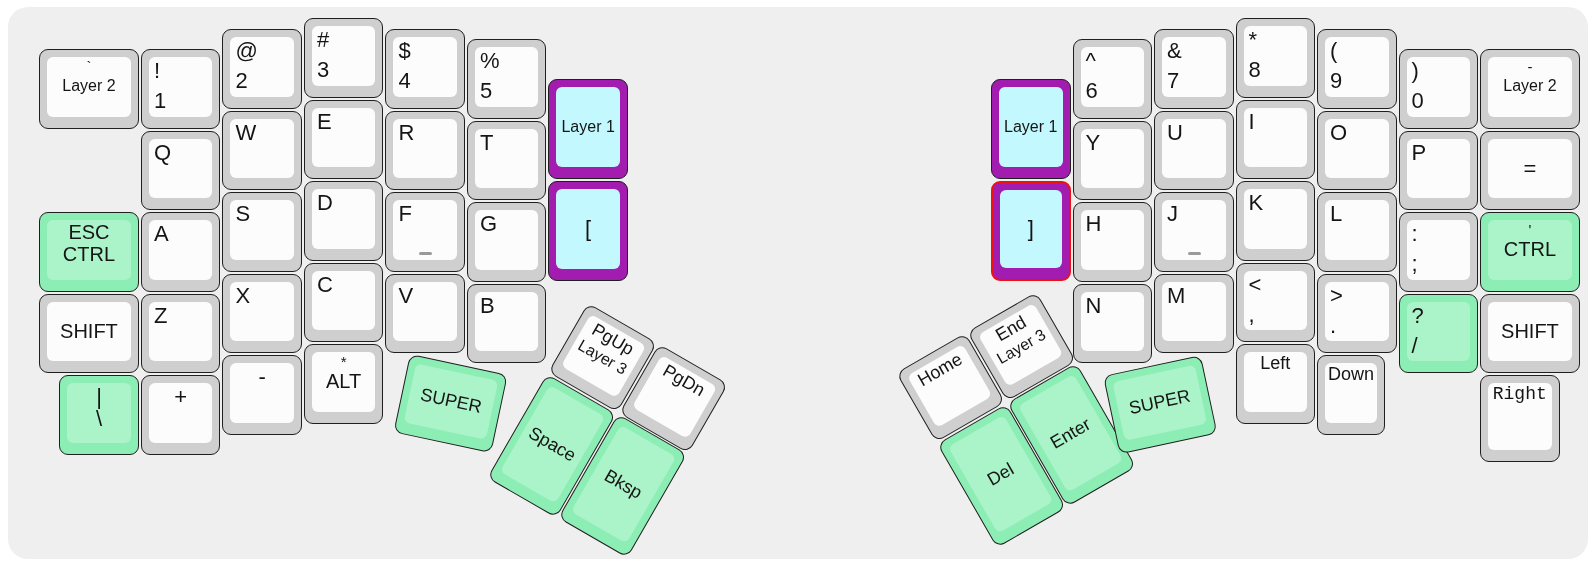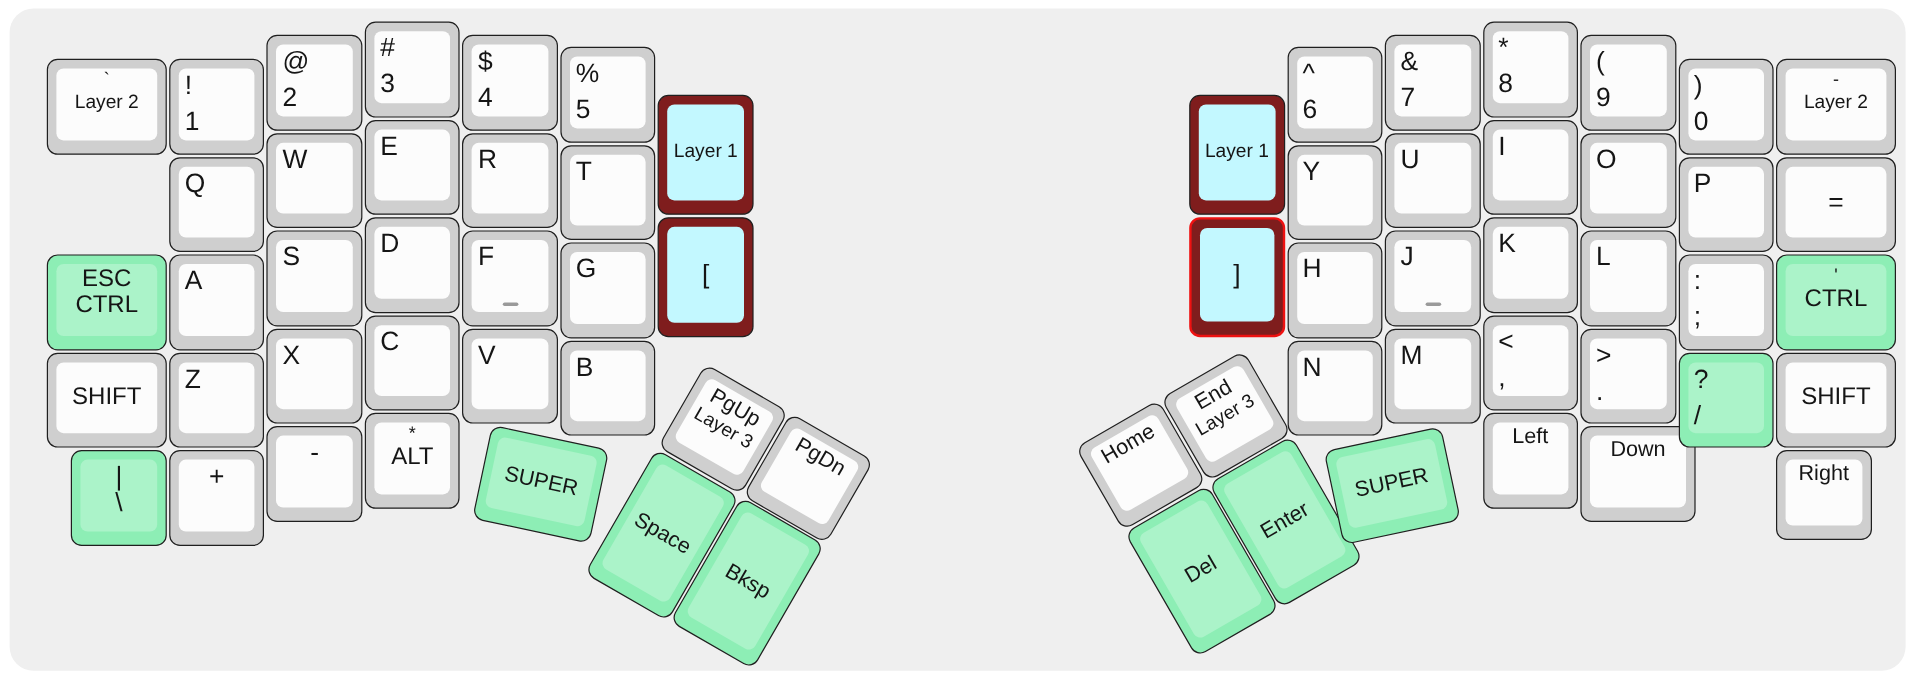--- a/index.html
+++ b/index.html
@@ -14,21 +14,21 @@
   }
   .kb{position:absolute;left:0;top:0;width:1596px;height:567px;}
   .key{
     position:absolute;box-sizing:border-box;
     border:1.5px solid #1f1f1f;border-radius:9px;
   }
   .key.white{background:#cfcfcf}
   .key.white .face{background:#fcfcfc}
   .key.green{background:#8deeb5}
   .key.green .face{background:#abf3c9}
-  .key.blue{background:#7f1d1d}
+  .key.blue{background:#a21caf}
   .key.blue .face{background:#c3f8ff}
   .key.redb{border-color:#ee1111;border-width:2px}
   .face{
     position:absolute;left:7px;right:7px;top:7px;bottom:11px;
     border-radius:6px;
   }
   .lab{
     position:absolute;color:#151515;line-height:1.05;white-space:pre;
   }
   .p-tl{left:5px;top:2px}
@@ -327,21 +327,21 @@
       <div class="face">
         <span class="lab p-tl s-l">L</span>
       </div>
     </div>
     <div class="key white" style="left: 1317px; top: 273.5px; width: 79.5px; height: 79.5px;">
       <div class="face">
         <span class="lab p-tl s-l">&gt;</span>
         <span class="lab p-tl2 s-l">.</span>
       </div>
     </div>
-    <div class="key white" style="left: 1317px; top: 355px; width: 96px; height: 79.5px;">
+    <div class="key white" style="left: 1317px; top: 355px; width: 68px; height: 79.5px;">
       <div class="face">
         <span class="lab p-tc s-w">Down</span>
       </div>
     </div>
     <div class="key white" style="left: 1398.5px; top: 49px; width: 79.5px; height: 79.5px;">
       <div class="face">
         <span class="lab p-tl s-l">)</span>
         <span class="lab p-tl2 s-l">0</span>
       </div>
     </div>
@@ -377,21 +377,21 @@
       <div class="face">
         <span class="lab p-tc s-xs">'</span>
         <span class="lab p-cc s-mod">CTRL</span>
       </div>
     </div>
     <div class="key white" style="left: 1480px; top: 293.5px; width: 99.875px; height: 79.5px;">
       <div class="face">
         <span class="lab p-cc s-mod">SHIFT</span>
       </div>
     </div>
-    <div class="key white" style="left: 1480px; top: 375px; width: 79.5px; height: 75px;">
+    <div class="key white" style="left: 1480px; top: 375px; width: 79.5px; height: 87px; font-family: Liberation Mono, monospace;">
       <div class="face">
         <span class="lab p-tc s-w">Right</span>
       </div>
     </div>
     <div class="key white" style="left: 896px; top: 373.2px; width: 79.5px; height: 79.5px; transform: rotate(-30deg); transform-origin: 0px 0px;">
       <div class="face">
         <span class="lab p-tc s-w">Home</span>
       </div>
     </div>
     <div class="key white" style="left: 966.6px; top: 332.4px; width: 79.5px; height: 79.5px; transform: rotate(-30deg); transform-origin: 0px 0px;">

